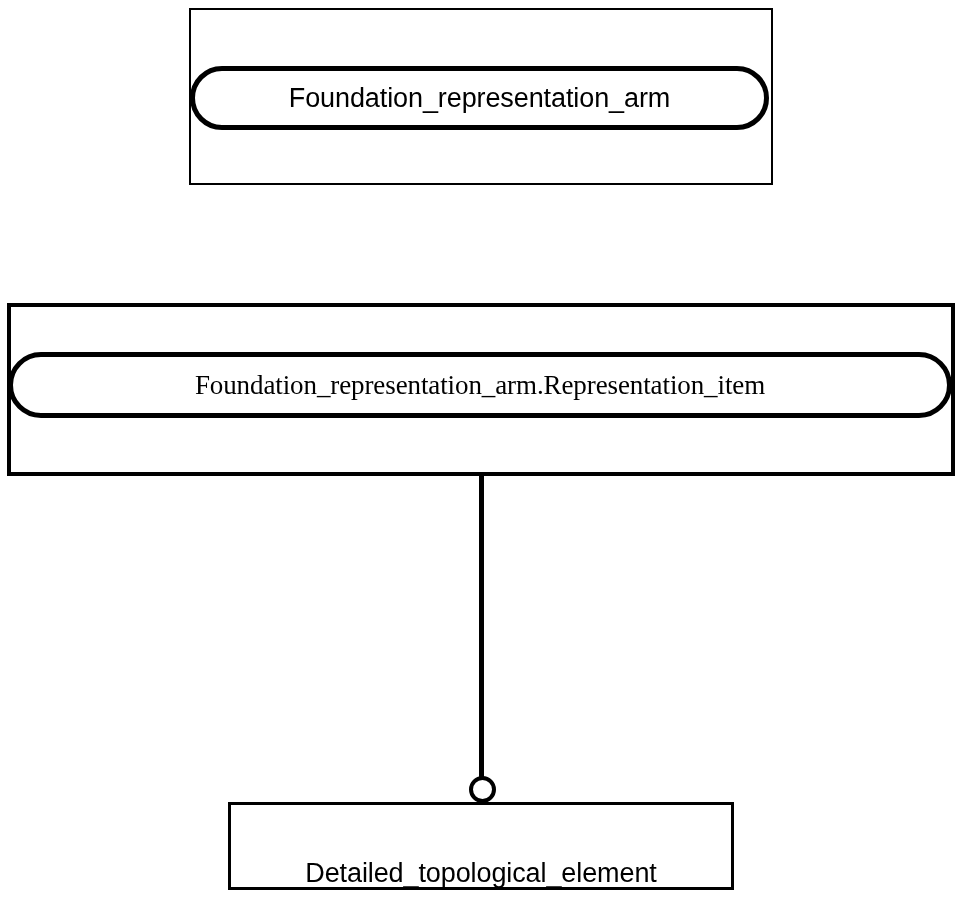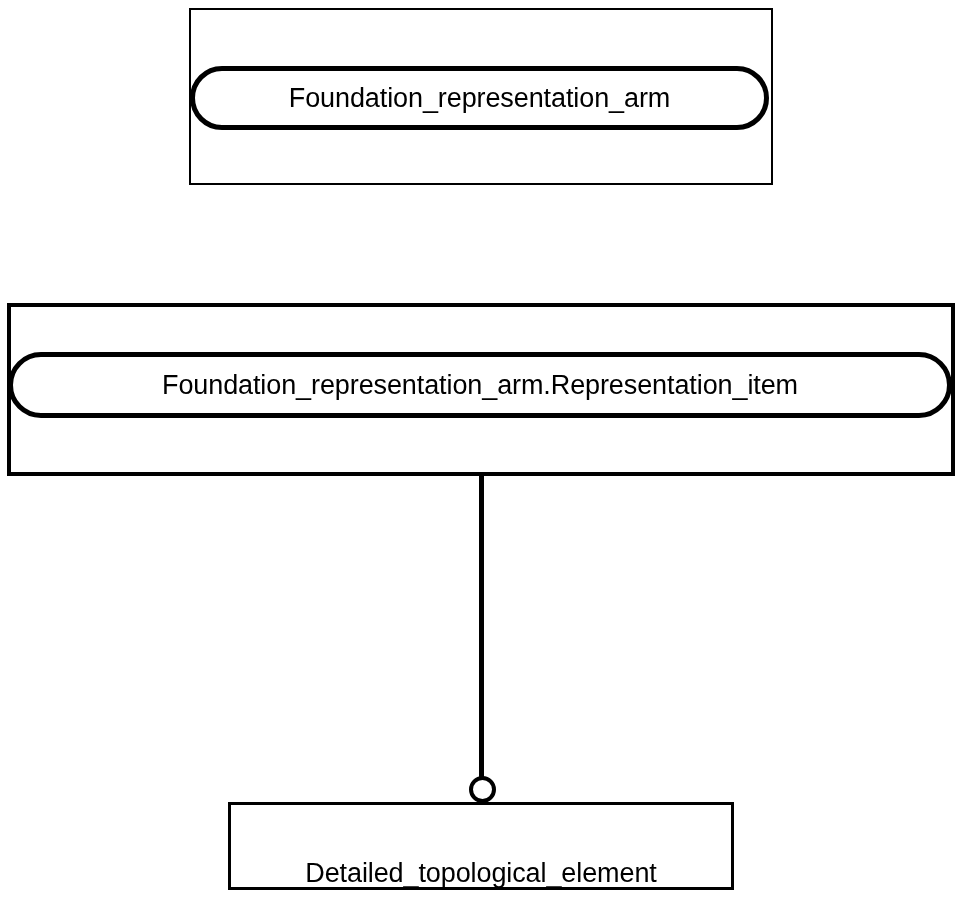--- a/index.html
+++ b/index.html
@@ -83,21 +83,21 @@
 <div id="diagram-canvas">
 
   <div class="schema-frame thin" style="left:189px; top:8px; width:584px; height:177px;"></div>
 
   <div class="entity-capsule" style="left:190px; top:66px; width:579px; height:64px; border-radius:32px;">
     <span class="capsule-label">Foundation_representation_arm</span>
   </div>
 
   <div class="schema-frame thick" style="left:7px; top:303px; width:948px; height:173px;"></div>
 
-  <div class="entity-capsule" style="left:8px; top:352px; width:944px; height:66px; border-radius:33px;">
+  <div class="entity-capsule" style="left:8px; top:352px; width:944px; height:66px; border-radius:33px;font-family:Liberation Serif, serif;">
     <span class="capsule-label">Foundation_representation_arm.Representation_item</span>
   </div>
 
   <div class="connector-line" style="left:479px; top:476px; width:5px; height:302px;"></div>
 
   <div class="connector-circle" style="left:469px; top:776px; width:27px; height:27px;"></div>
 
   <div class="entity-box" style="left:228px; top:802px; width:506px; height:88px;">
     <span class="box-label">Detailed_topological_element</span>
   </div>

